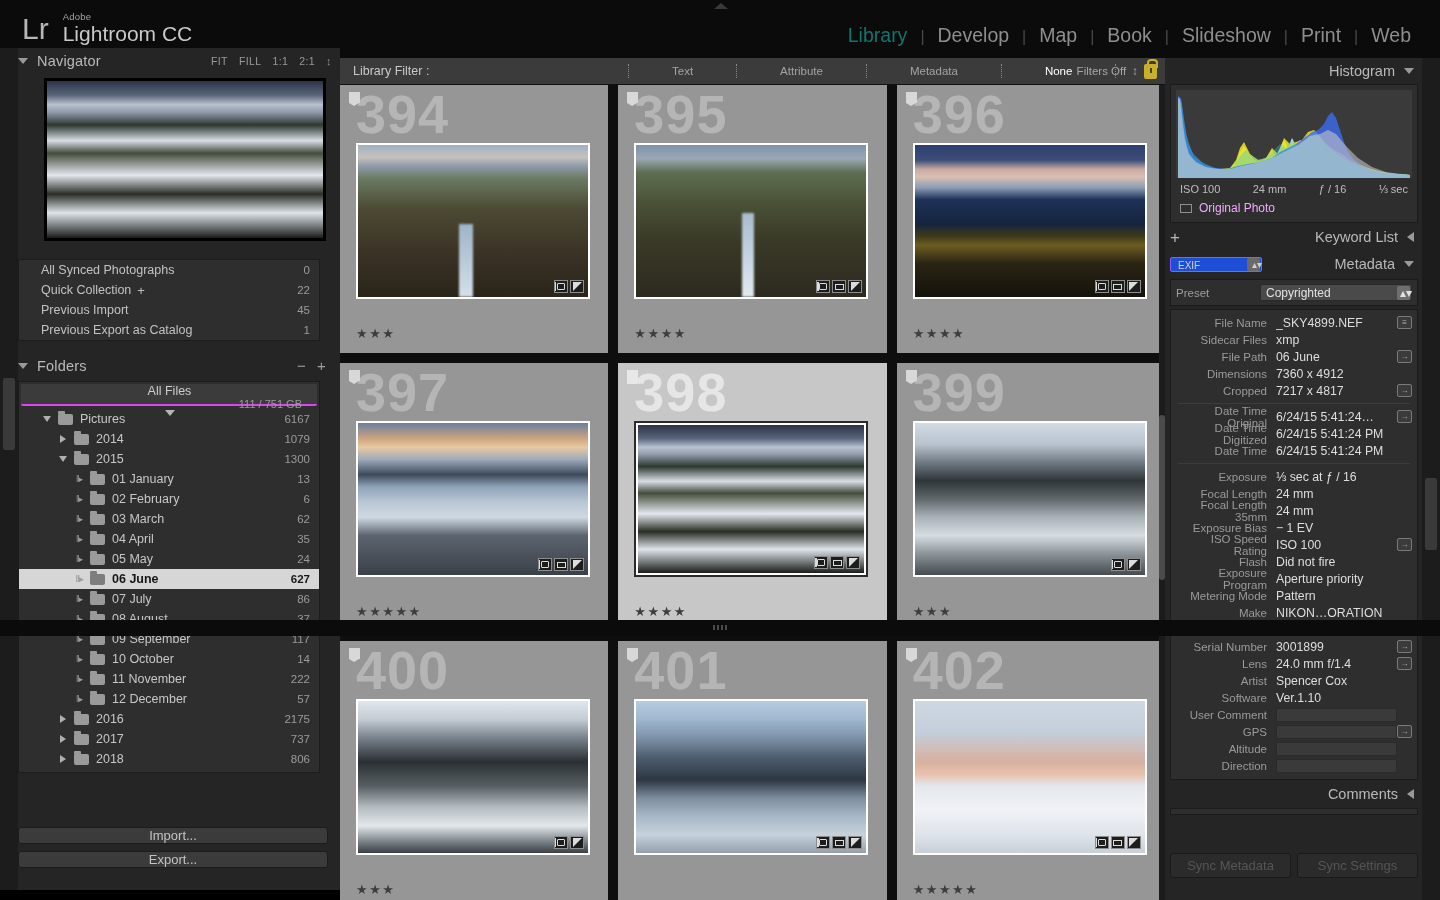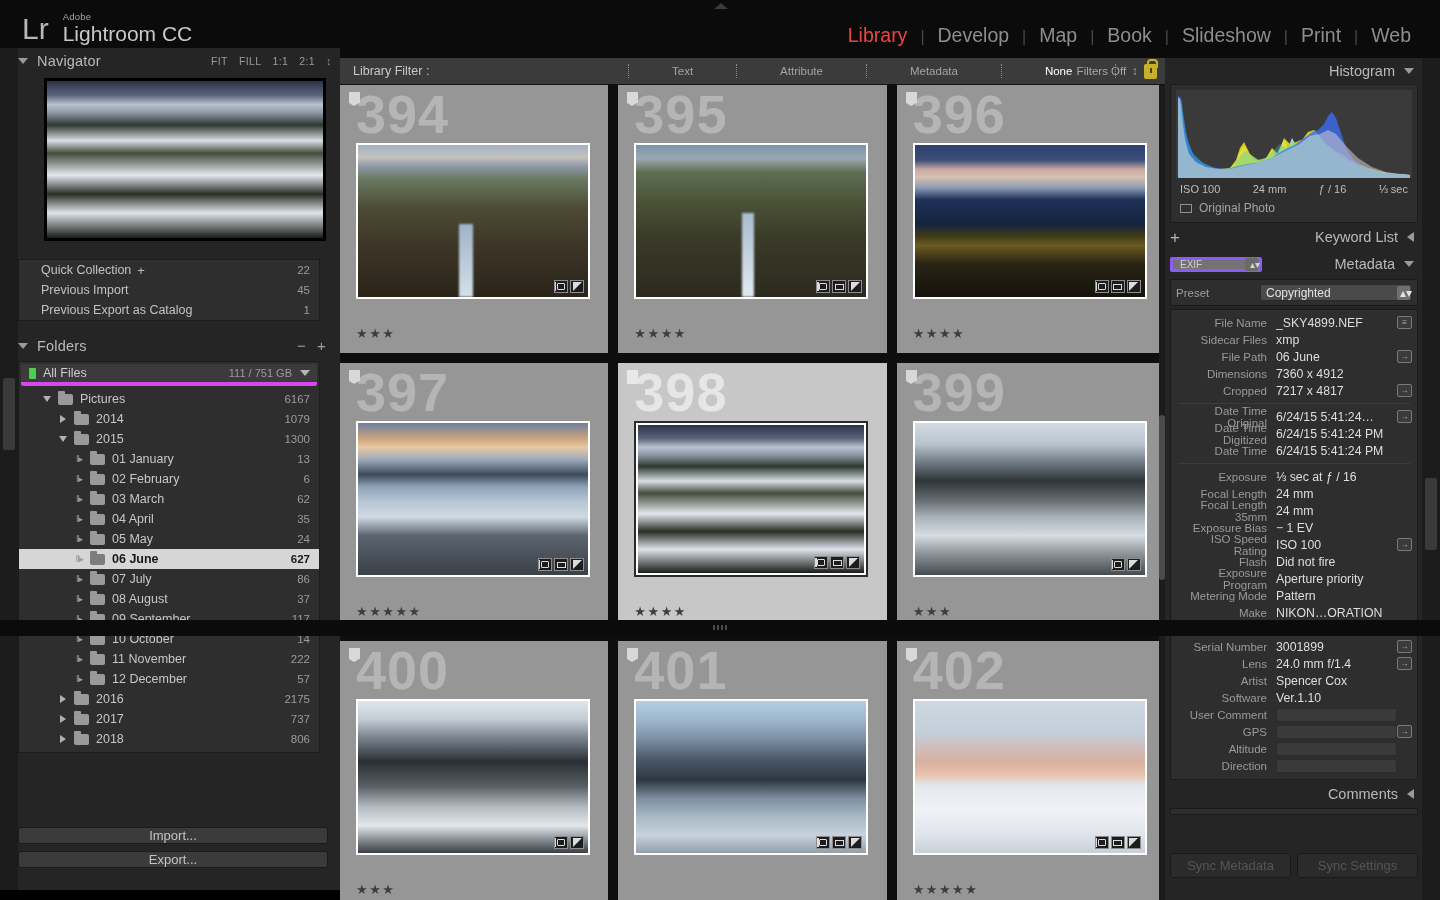--- a/index.html
+++ b/index.html
@@ -29,21 +29,21 @@
   }
   .logo-txt { line-height: 1; }
   .logo-adobe { font-size: 9.5px; color: #a5a5a5; display: block; letter-spacing: 0.2px; margin-bottom: 1px; }
   .logo-name { font-size: 21px; color: #c9c9c9; font-weight: 300; display: block; line-height: 1; }
 
   .modules { position: absolute; right: 16px; top: 24px; display: flex; align-items: baseline; }
   .module {
     font-size: 19.5px; color: #8e8e8e; font-weight: 300; padding: 0 13px;
     cursor: pointer; white-space: nowrap;
   }
-  .module.active { color: #ef4444; }
+  .module.active { color: #0f766e; }
   .module-sep { color: #4a4a4a; font-size: 16px; font-weight: 300; }
 
   
   .left-panel {
     position: absolute; left: 0; top: 48px; width: 340px; height: 842px;
     background: #252525;
   }
   .lp-inner { position: absolute; left: 18px; top: 0; width: 318px; }
   .panel-gutter-l {
     position: absolute; left: 0; top: 0; width: 18px; height: 842px;
@@ -86,22 +86,23 @@
   .folders-head { margin-top: 12px; position: relative; }
   .fold-ctrls { margin-left: auto; display: flex; gap: 11px; align-items: center; padding-right: 10px; }
   .fold-ctrls span { color: #a0a0a0; font-size: 15px; cursor: pointer; line-height: 1;}
 
   .folders-box {
     background: #2e2e2e; border: 1px solid #1c1c1c; width: 302px; margin-top: 3px;
     padding-bottom: 3px;
   }
   .allfiles {
     height: 22px; display: flex; align-items: center; padding: 0 7px 0 8px;
-    background: #3b3b3b; border-bottom: 4px solid #d946ef; margin: 2px 2px 3px 2px;
+    background: #3b3b3b; border-bottom: 2px solid #d946ef; margin: 2px 2px 3px 2px;
     border-radius: 2px;
+    flex-direction: column;
   }
   .vol-dot { width: 7px; height: 11px; background: #4ccf4c; margin-right: 7px; border-radius:1px; }
   .allfiles-label { font-size: 12.5px; color: #cdcdcd; }
   .allfiles-size { margin-left: auto; font-size: 11px; color: #9b9b9b; margin-right: 8px;}
   .allfiles-tri { width: 0;height:0;border-left:5px solid transparent;border-right:5px solid transparent;border-top:6px solid #b5b5b5;}
 
   .fold-row {
     height: 20px; display: flex; align-items: center; font-size: 12.5px;
     color: #c7c7c7; padding-right: 9px; cursor: pointer; position: relative;
   }
@@ -156,30 +157,30 @@
   }
   .tri-down-r { width:0;height:0;border-left:5px solid transparent;border-right:5px solid transparent;border-top:6px solid #9a9a9a; margin-left:9px;}
   .tri-left-r { width:0;height:0;border-top:5px solid transparent;border-bottom:5px solid transparent;border-right:7px solid #9a9a9a; margin-left:9px;}
 
   .histo-box { background:#2e2e2e; border:1px solid #1b1b1b; padding:5px; }
   .histo { width: 100%; height: 88px; background: #3a3a3a; position: relative; overflow:hidden; }
   .histo-info { display:flex; justify-content:space-between; padding: 5px 4px 2px 4px; }
   .histo-info span { font-size: 11px; color: #bdbdbd; }
   .orig-photo { display:flex; align-items:center; padding: 4px 4px 2px 4px; }
   .op-box { width: 12px; height: 9px; border: 1px solid #909090; margin-right: 7px; }
-  .op-label { font-size: 12px; color: #a3a3a3; }
+  .op-label { font-size: 12px; color: #f0abfc; }
 
   .kw-head { display:flex; align-items:center; height:28px; }
   .kw-plus { color:#b7b7b7; font-size:17px; line-height:1; }
   .kw-title { margin-left:auto; display:flex; align-items:center; color:#b9b9b9; font-size:14.5px; font-weight:300; padding-right:4px;}
 
   .meta-head { display:flex; align-items:center; height:26px; }
   .exif-sel {
-    width: 92px; height: 15px; background: #737373; border: 3px solid #8b5cf6;
-    display:flex; align-items:center; border-radius:2px;
+    width: 92px; height: 15px; background: #1d4ed8; border: 1px solid #8b5cf6;
+    display:flex; align-items:flex-end; border-radius:2px;
   }
   .exif-sel span { font-size: 10px; color: #d0d0d0; padding-left: 7px; }
   .exif-spin {
     margin-left:auto; width:13px; height:13px; background:#6a6a6a; border-radius:2px;
     color:#dcdcdc; font-size:8px; display:flex;align-items:center;justify-content:center; margin-right:1px;
   }
   .meta-title { margin-left:auto; display:flex; align-items:center; color:#b9b9b9; font-size:14.5px; font-weight:300; padding-right:4px;}
 
   .preset-box { background:#2e2e2e; border:1px solid #1b1b1b; padding: 4px 5px; margin-top:2px; }
   .preset-row { display:flex; align-items:center; }
@@ -377,20 +378,24 @@
             <span class="spin">↕</span>
           </span>
       </div>
 
       <div class="nav-preview">
         <div class="nav-img ph-nav"></div>
       </div>
 
       <div class="catalog-box" id="catalog-box">
           <div class="cat-row">
+            <span>All Synced Photographs</span>
+            <span class="count">0</span>
+          </div>
+          <div class="cat-row">
             <span>Quick Collection</span>
             <span class="cat-plus">+</span>
             <span class="count">22</span>
           </div>
           <div class="cat-row">
             <span>Previous Import</span>
             <span class="count">45</span>
           </div>
           <div class="cat-row">
             <span>Previous Export as Catalog</span>

